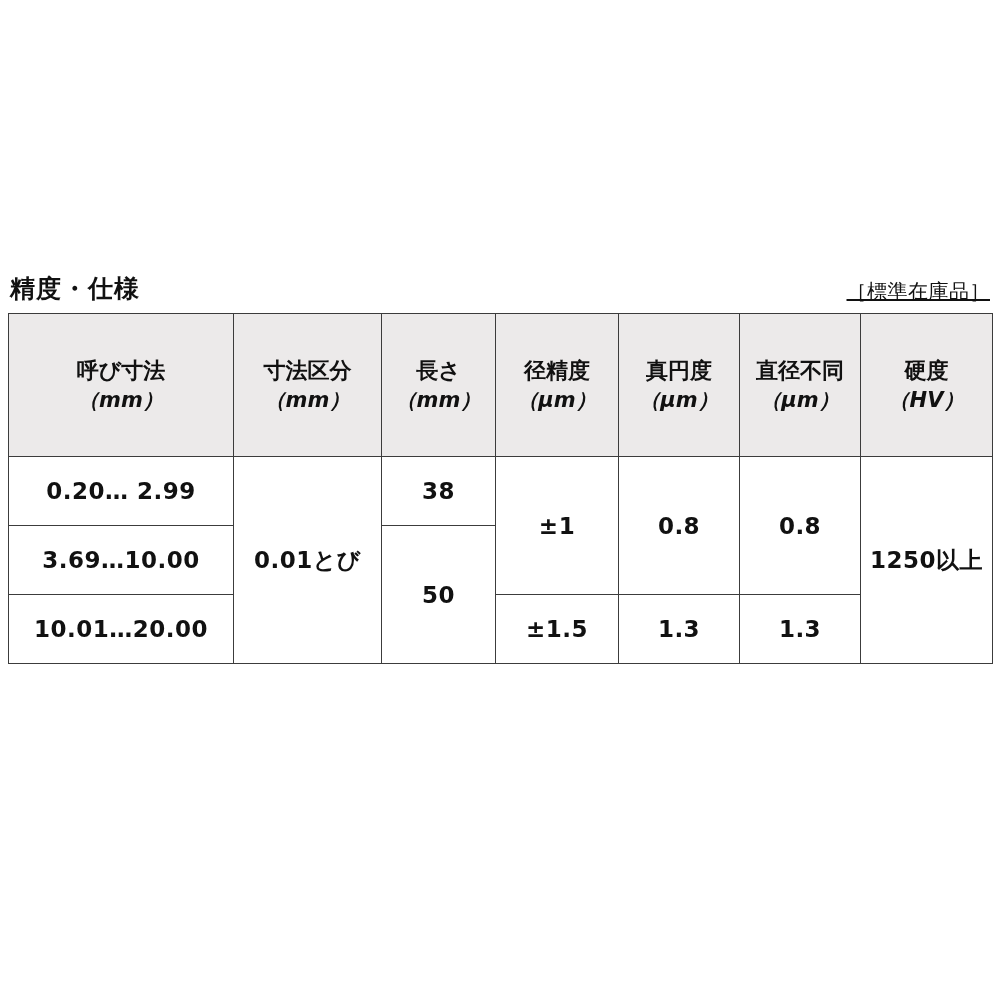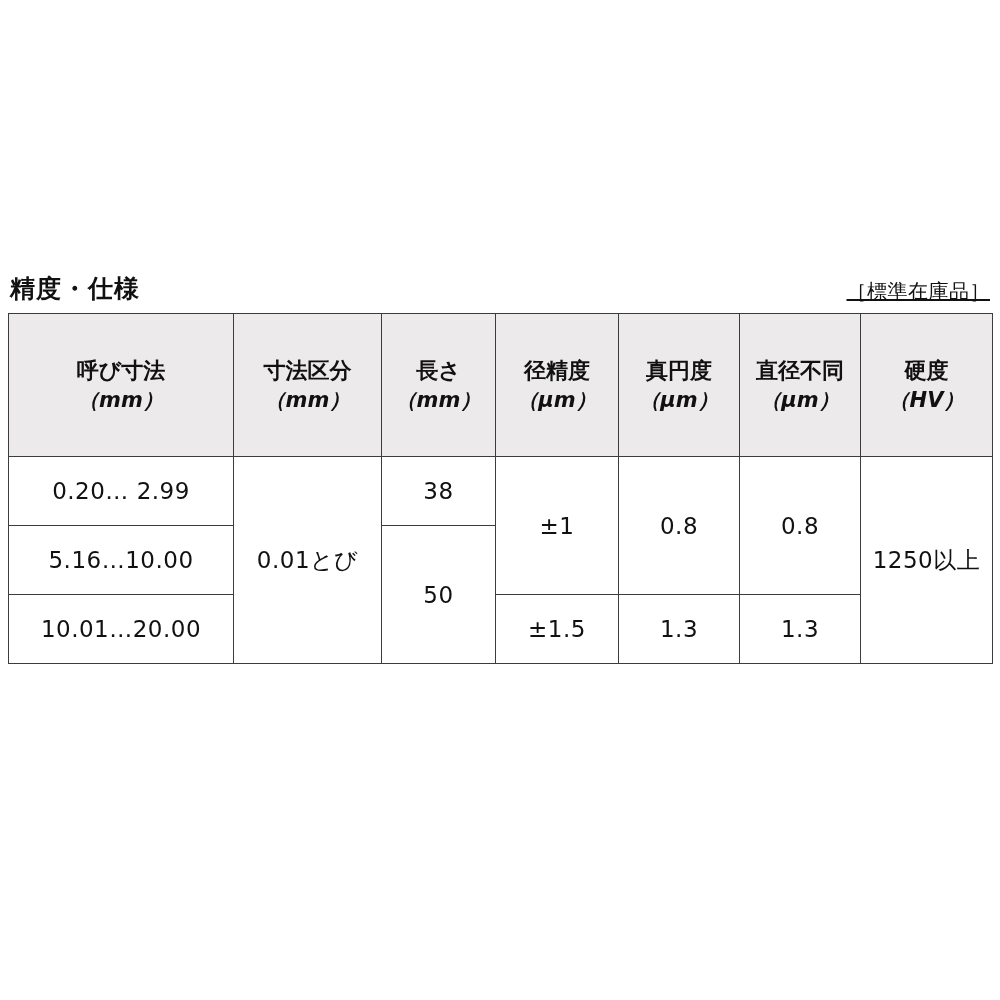--- a/index.html
+++ b/index.html
@@ -60,21 +60,21 @@
   }
   table.spec thead th .sub {
     display: block;
     font-weight: 700;
     font-size: 21px;
     font-style: italic;
   }
   table.spec tbody td {
     background: #ffffff;
     font-size: 23px;
-    font-weight: 400;
+    font-weight: 700;
     height: 60px;
     padding: 4px 2px;
     letter-spacing: 0.5px;
   }
   td.size-cell {
     font-size: 24px;
   }
   .footnotes {
     padding-top: 10px;
     font-size: 23px;
@@ -142,21 +142,21 @@
       <tr>
         <td class="size-cell">0.20…  2.99</td>
         <td rowspan="3">0.01とび</td>
         <td>38</td>
         <td rowspan="2">±1</td>
         <td rowspan="2">0.8</td>
         <td rowspan="2">0.8</td>
         <td rowspan="3">1250以上</td>
       </tr>
       <tr>
-        <td class="size-cell">5.16…10.00</td>
+        <td class="size-cell">3.69…10.00</td>
         <td rowspan="2">50</td>
       </tr>
       <tr>
         <td class="size-cell">10.01…20.00</td>
         <td>±1.5</td>
         <td>1.3</td>
         <td>1.3</td>
       </tr>
     </tbody>
   </table>

